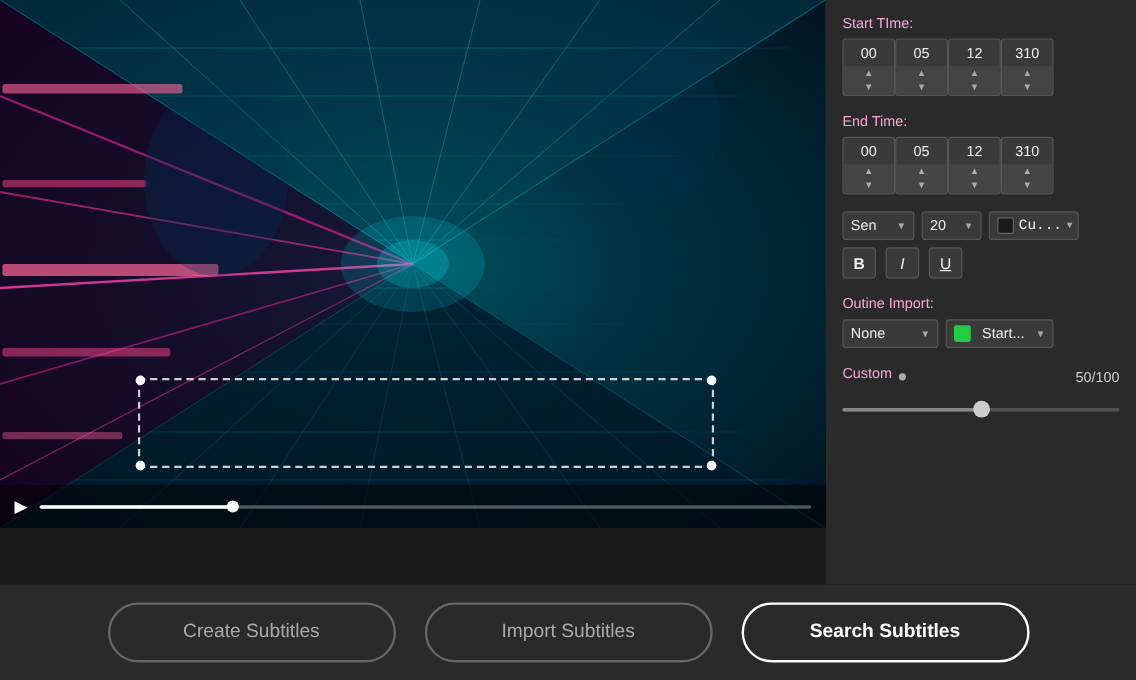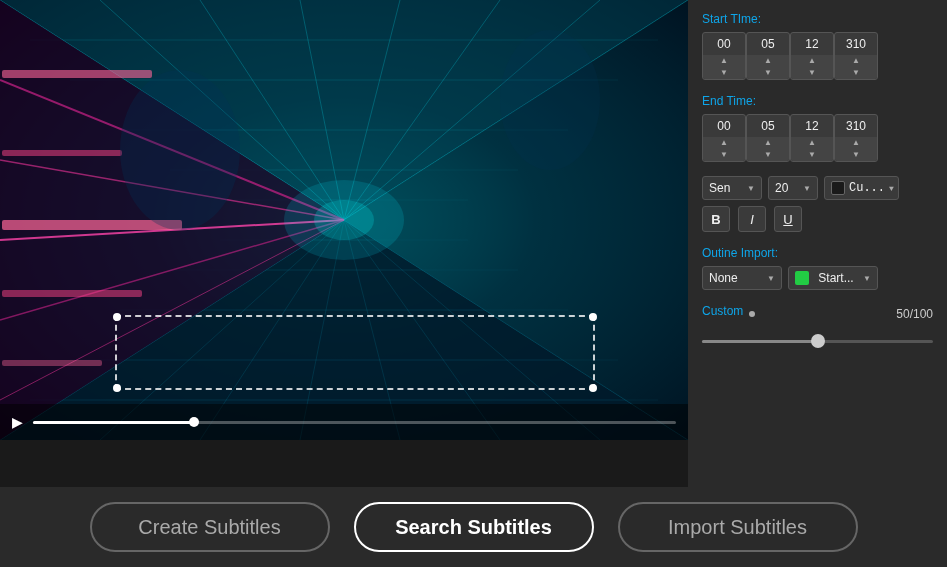--- a/index.html
+++ b/index.html
@@ -110,21 +110,21 @@
       background: #2a2a2a;
       padding: 12px 14px;
       overflow-y: auto;
     }
 
     .field-group {
       margin-bottom: 14px;
     }
 
     .field-label {
-      color: #0ea5e9;
+      color: #f9a8d4;
       font-size: 12px;
       margin-bottom: 6px;
     }
 
     .time-inputs {
       display: flex;
       gap: 0;
       align-items: center;
     }
 
@@ -314,21 +314,21 @@
     }
 
     .bottom-btn {
       flex: 1;
       max-width: 240px;
       height: 50px;
       border-radius: 25px;
       border: 2px solid #666;
       background: transparent;
       color: #aaa;
-      font-size: 20px;
+      font-size: 16px;
       cursor: pointer;
       display: flex;
       align-items: center;
       justify-content: center;
     }
 
     .bottom-btn.active {
       border-color: white;
       color: white;
       font-weight: 600;
@@ -561,15 +561,15 @@
           <div class="opacity-thumb"></div>
         </div>
       </div>
     </div>
 
   </div>
 </div>
 
 <div class="bottom-bar">
   <button class="bottom-btn">Create Subtitles</button>
+  <button class="bottom-btn">Import Subtitles</button>
   <button class="bottom-btn active">Search Subtitles</button>
-  <button class="bottom-btn">Import Subtitles</button>
 </div>
 
 </body></html>

